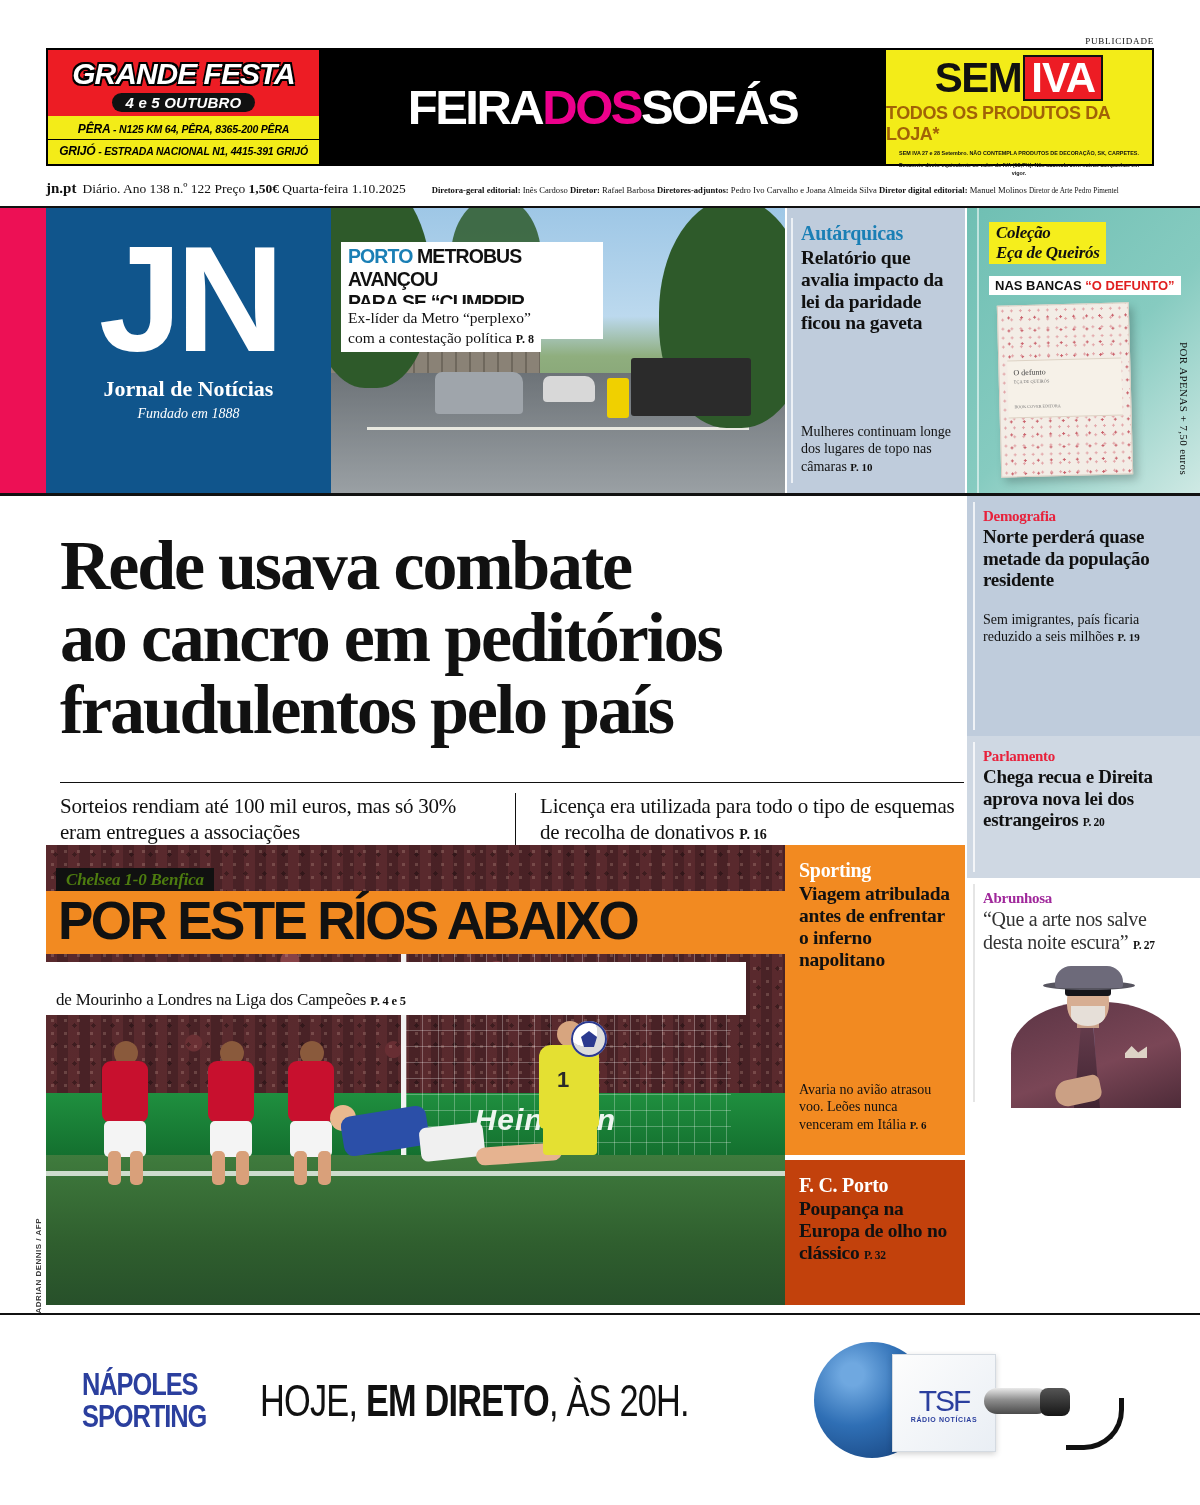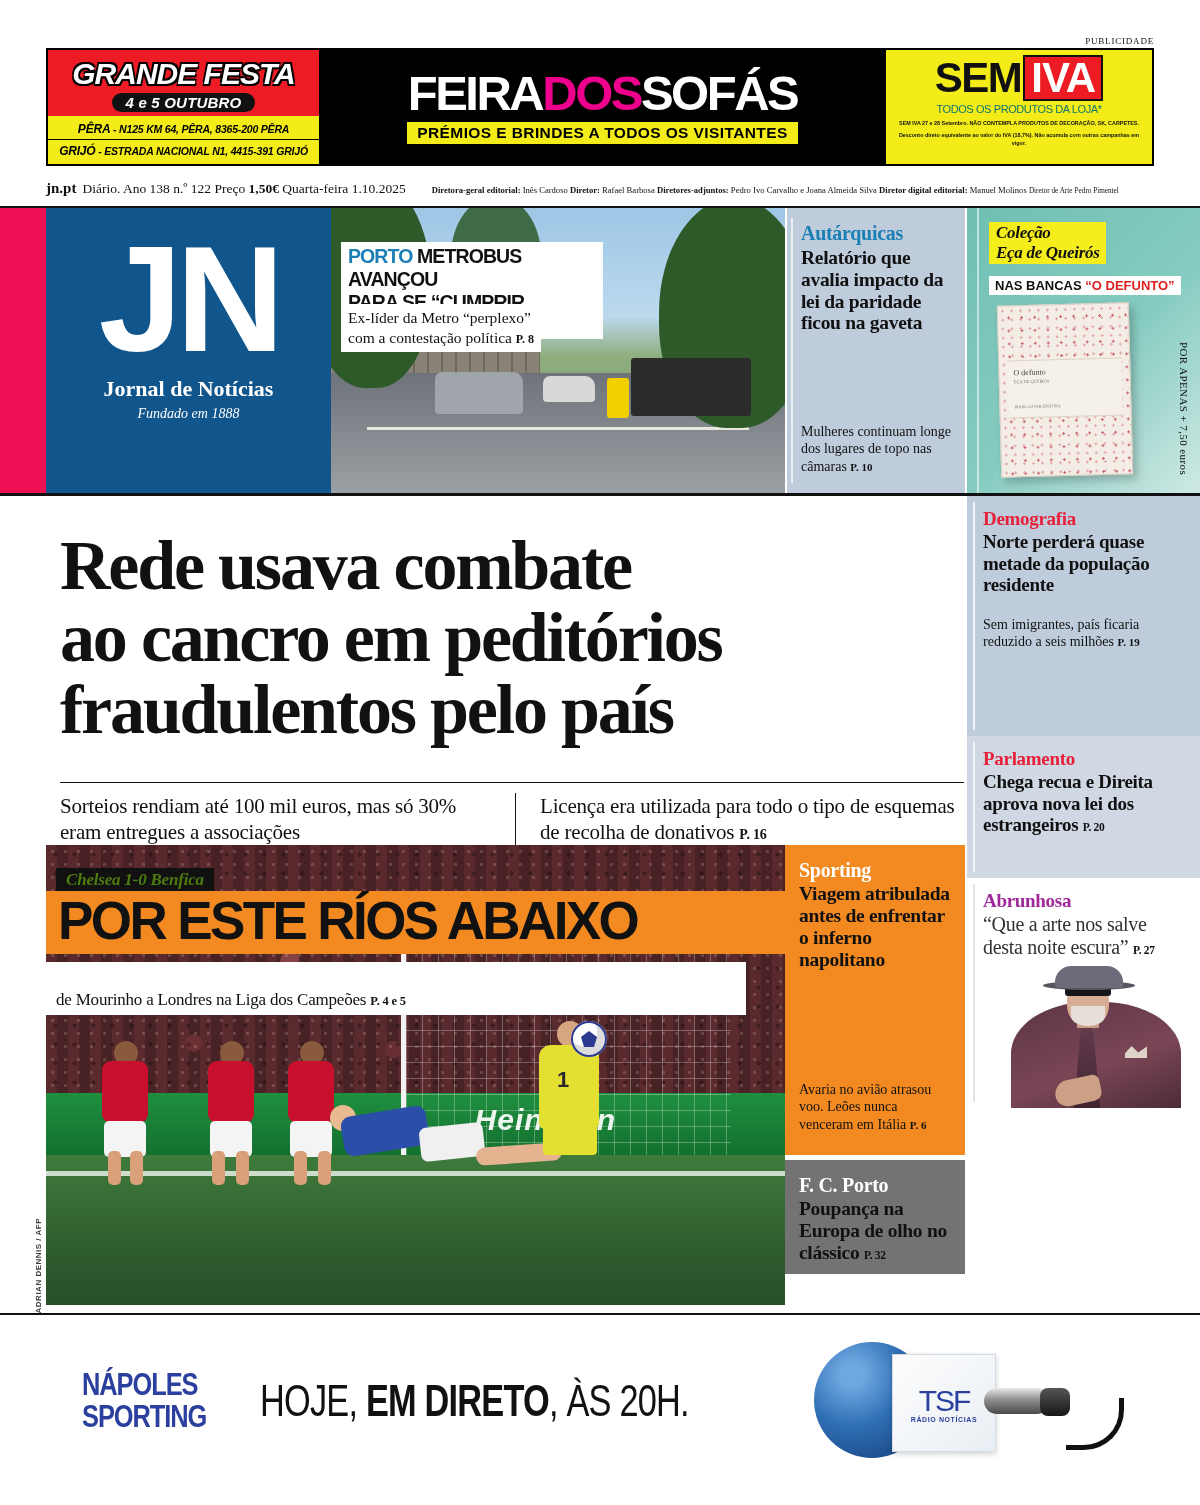--- a/index.html
+++ b/index.html
@@ -52,22 +52,22 @@
      font-weight:700; font-size:15.5px; letter-spacing:.4px; padding:2px 10px; margin-top:6px;
   }
   .ad-right{ width:268px; background:#F3EC18; border-left:2px solid #000;
      display:flex; flex-direction:column; align-items:center; padding-top:5px; }
   .ad-right .sem{ display:flex; align-items:center; line-height:1; }
   .ad-right .sem .s{ font-family:"Liberation Sans",sans-serif; font-weight:700;
      font-size:42px; color:#111; letter-spacing:-1.5px; }
   .ad-right .sem .iva{ font-family:"Liberation Sans",sans-serif; font-weight:700;
      font-size:42px; color:#fff; background:#ED1C24; padding:0 6px; letter-spacing:-1px;
      border:2px solid #111; margin-left:2px;}
-  .ad-right .todos{ font-family:"Liberation Sans",sans-serif; font-weight:400;
-     font-size:11px; color:#0f766e; letter-spacing:-.4px; margin-top:2px; }
+  .ad-right .todos{ font-family:"Liberation Sans",sans-serif; font-weight:700;
+     font-size:18px; color:#a16207; letter-spacing:-.4px; margin-top:2px; }
   .ad-right .fine{ font-family:"Liberation Sans",sans-serif; font-weight:700;
      font-size:5.4px; color:#111; text-align:center; line-height:1.5; margin-top:4px;
      padding:0 6px; }
 
   
   .infoline{
     position:absolute; left:46px; top:180px; width:1110px; height:22px;
     display:flex; align-items:baseline; color:#111;
   }
   .infoline .jnpt{ font-family:"Liberation Serif",serif; font-weight:700; font-size:15px; }
@@ -186,21 +186,21 @@
     font-family:"Liberation Serif",serif; font-size:21px; line-height:1.25; color:#111; letter-spacing:-.2px;
   }
   .lead .deck.d1{ width:455px; padding-right:24px; }
   .lead .deck.d2{ width:440px; padding-left:24px; border-left:1.5px solid #111; }
   .lead .deck b{ font-size:14px; }
 
   
   .rail{ position:absolute; left:967px; top:496px; width:233px; }
   .rail .sec{ position:relative; padding:12px 14px 14px 16px; }
   .rail .sec .vline{ position:absolute; left:6px; top:6px; bottom:6px; width:2px; background:#fff; opacity:.75;}
-  .rail .sec .kicker{ font-family:"Liberation Serif",serif; font-weight:700; font-size:19px; letter-spacing:-.3px;}
+  .rail .sec .kicker{ font-family:"Liberation Serif",serif; font-weight:700; font-size:15px; letter-spacing:-.3px;}
   .rail .sec .hl{ font-family:"Liberation Serif",serif; font-weight:700; font-size:19px;
      line-height:1.14; color:#111; letter-spacing:-.3px; margin-top:1px; }
   .rail .sec .hl b.pg{ font-size:11.5px; }
   .rail .sec .dek{ font-family:"Liberation Serif",serif; font-size:14px; line-height:1.25; color:#111; margin-top:20px;}
   .rail .sec .dek b{ font-size:11px; }
   .sec-demografia{ background:#BFCCDC; height:240px; }
   .sec-parlamento{ background:#CFD8E3; height:142px; }
   .sec-rapto{ background:#BFCCDC; height:150px; }
   .sec-abrunhosa{ background:#fff; height:230px; overflow:hidden; }
   .kick-red{ color:#E8213B; }
@@ -323,22 +323,22 @@
     transform:rotate(180deg); font-family:"Liberation Sans",sans-serif;
     font-weight:700; font-size:8px; letter-spacing:.5px; color:#3a3a3a; z-index:6;
   }
 
   
   .col-sporting{
     position:absolute; left:785px; top:845px; width:180px; height:310px;
     background:#F28A21; padding:14px 12px 0 14px;
   }
   .col-fcporto{
-    position:absolute; left:785px; top:1160px; width:180px; height:114px;
-    background:#737373; padding:14px 12px 0 14px;
+    position:absolute; left:785px; top:1160px; width:180px; height:145px;
+    background:#c2410c; padding:14px 12px 0 14px;
   }
   .col-sporting .club,.col-fcporto .club{
     font-family:"Liberation Serif",serif; font-weight:700; font-size:20px; color:#fff; letter-spacing:-.3px;}
   .col-sporting .hl,.col-fcporto .hl{
     font-family:"Liberation Serif",serif; font-weight:700; font-size:19.5px; line-height:1.13;
     color:#111; letter-spacing:-.3px; margin-top:1px;}
   .col-sporting .hl b.pg,.col-fcporto .hl b.pg{ font-size:11.5px; }
   .col-sporting .dek{ position:absolute; left:14px; bottom:22px; width:154px;
     font-family:"Liberation Serif",serif; font-size:14px; line-height:1.25; color:#111;}
   .col-sporting .dek b{ font-size:11px; }
@@ -391,21 +391,20 @@
     <div class="ad-left">
       <div class="gf">GRANDE FESTA</div>
       <div class="datepill">4 e 5 OUTUBRO</div>
       <div class="ylw">
         <div class="row"><b>PÊRA</b> - <span>N125 KM 64, PÊRA, 8365-200 PÊRA</span></div>
         <div class="row"><b>GRIJÓ</b> - <span>ESTRADA NACIONAL N1, 4415-391 GRIJÓ</span></div>
       </div>
     </div>
     <div class="ad-mid">
       <div class="t1"><span>FEIRA</span><span class="pink">DOS</span><span>SOFÁS</span></div>
-      <div class="t2">PRÉMIOS E BRINDES A TODOS OS VISITANTES</div>
     </div>
     <div class="ad-right">
       <div class="sem">
         <span class="s">SEM</span>
         <span class="iva">IVA</span>
       </div>
       <div class="todos">TODOS OS PRODUTOS DA LOJA*</div>
       <div class="fine">SEM IVA 27 e 28 Setembro. NÃO CONTEMPLA PRODUTOS DE DECORAÇÃO, SK, CARPETES.</div>
       <div class="fine">Desconto direto equivalente ao valor do IVA (18,7%). Não acumula com outras campanhas em vigor.</div>
     </div>

